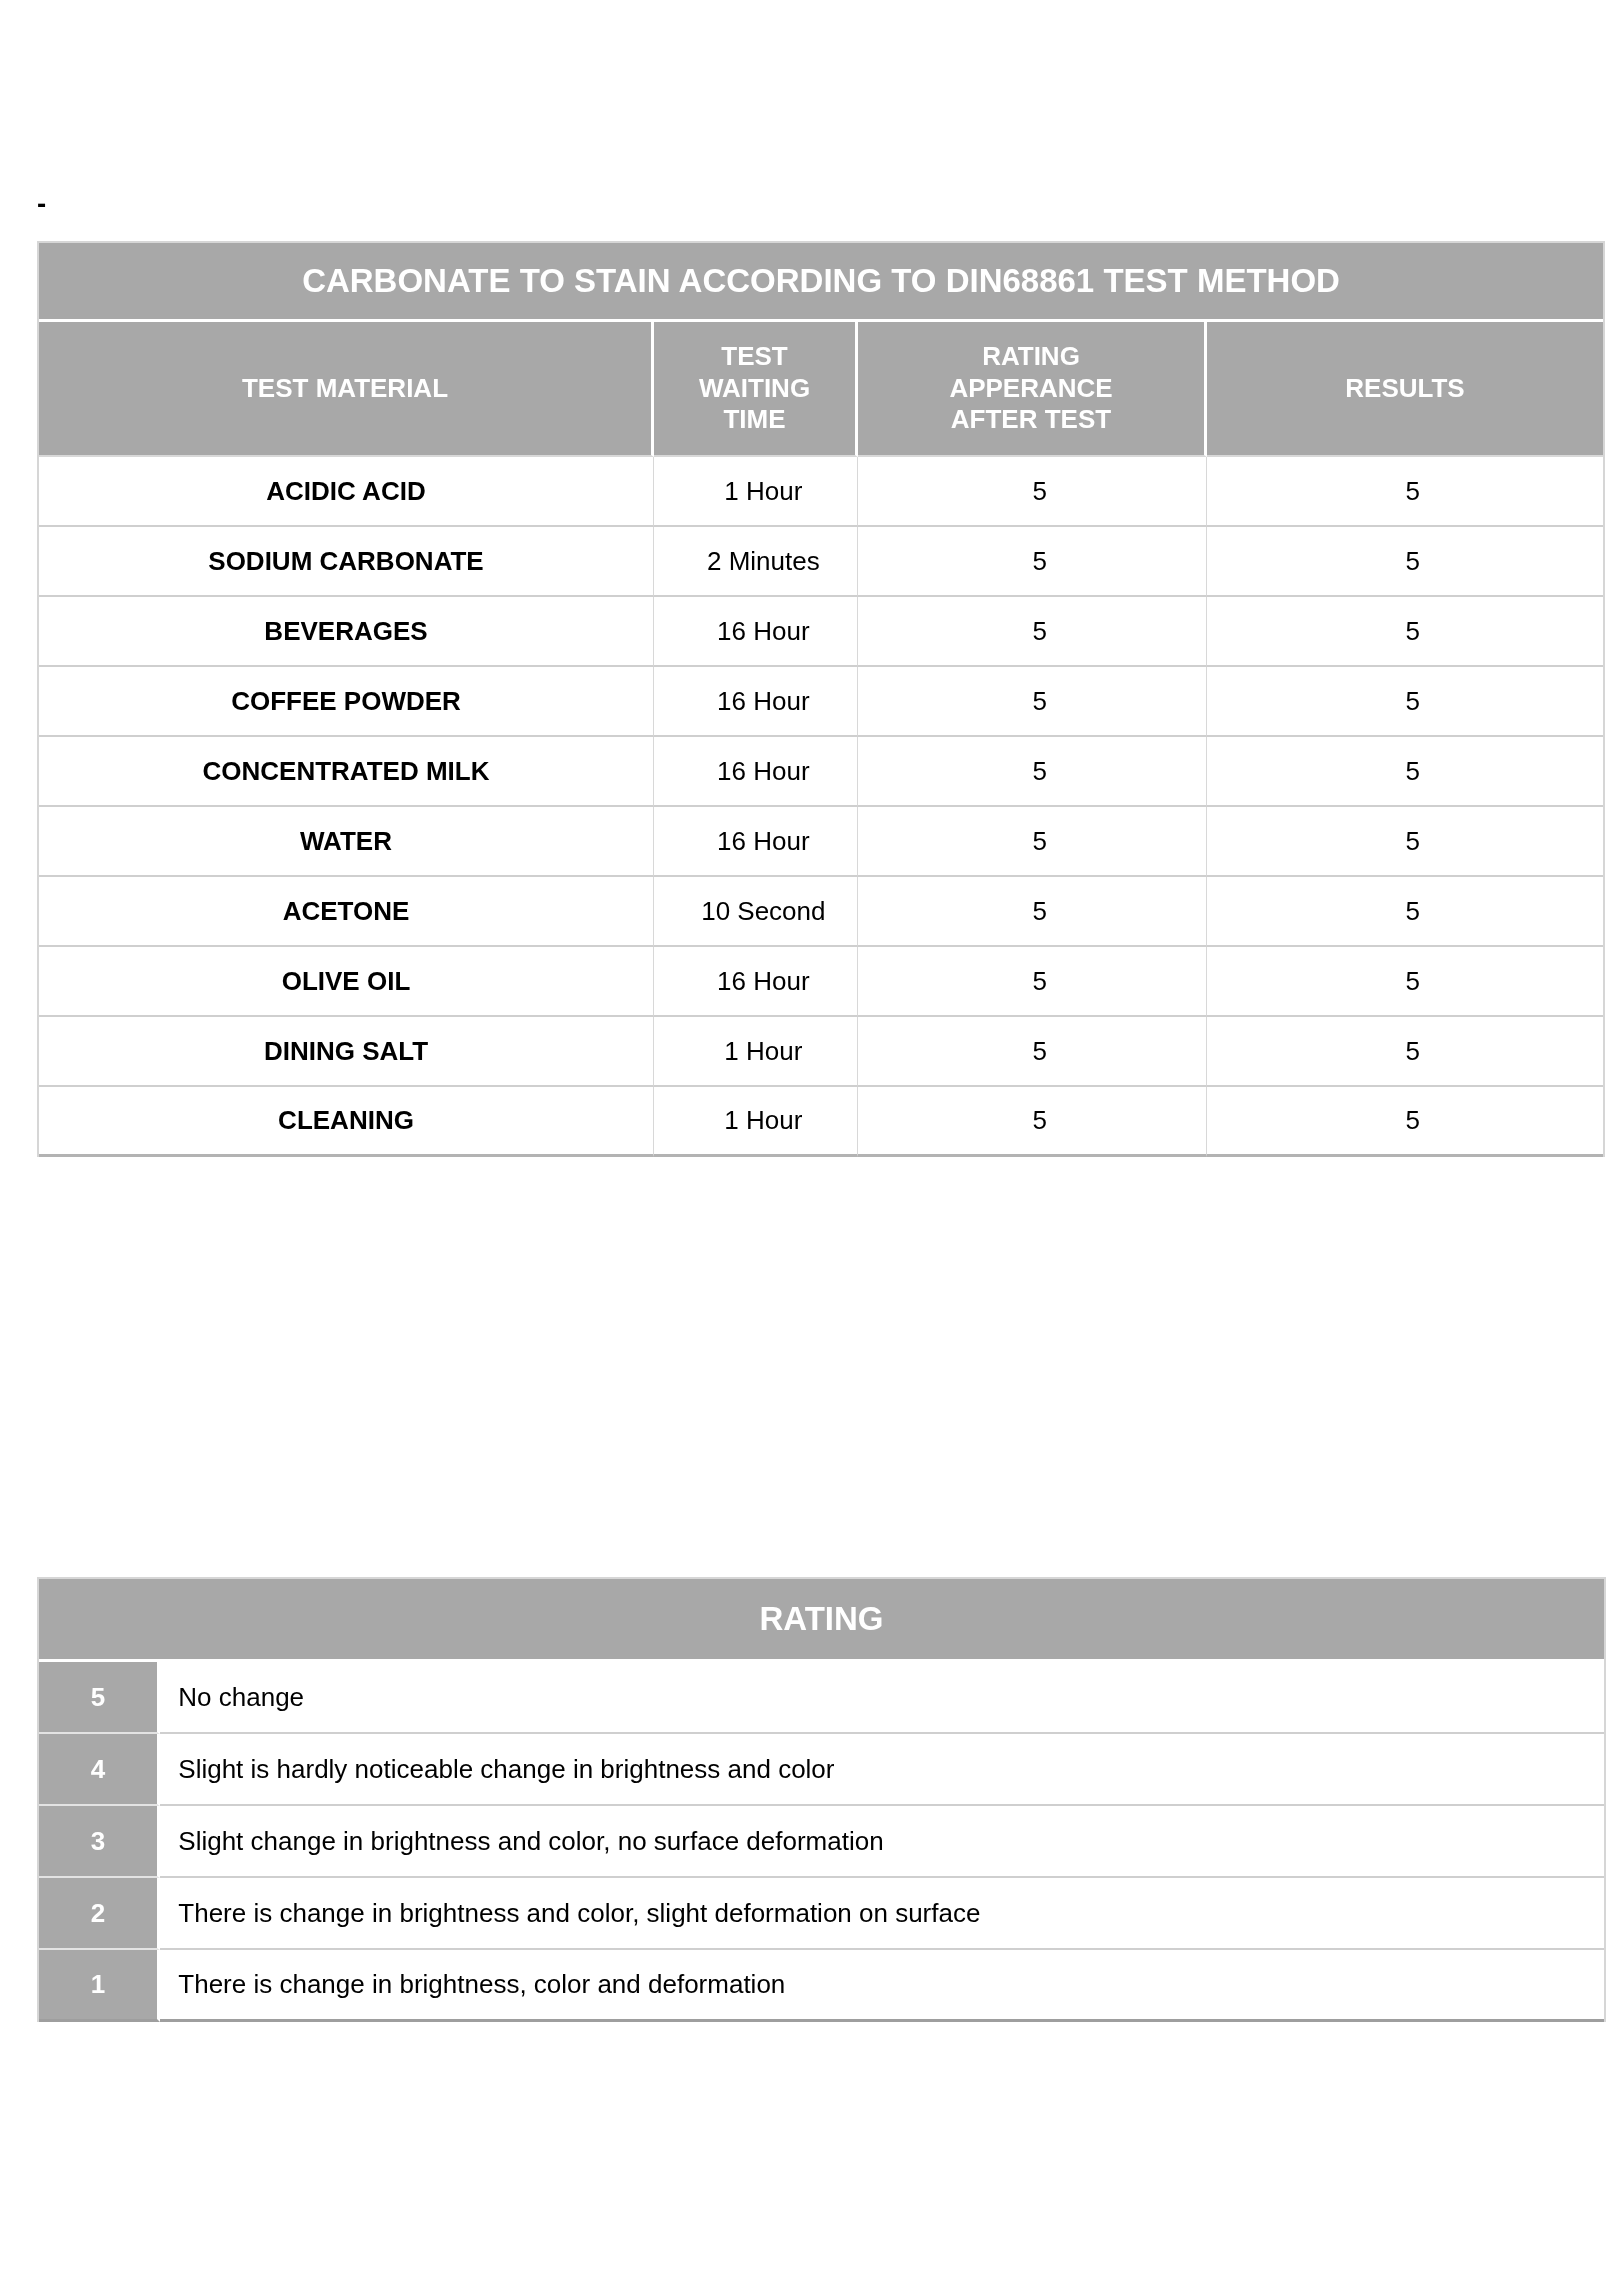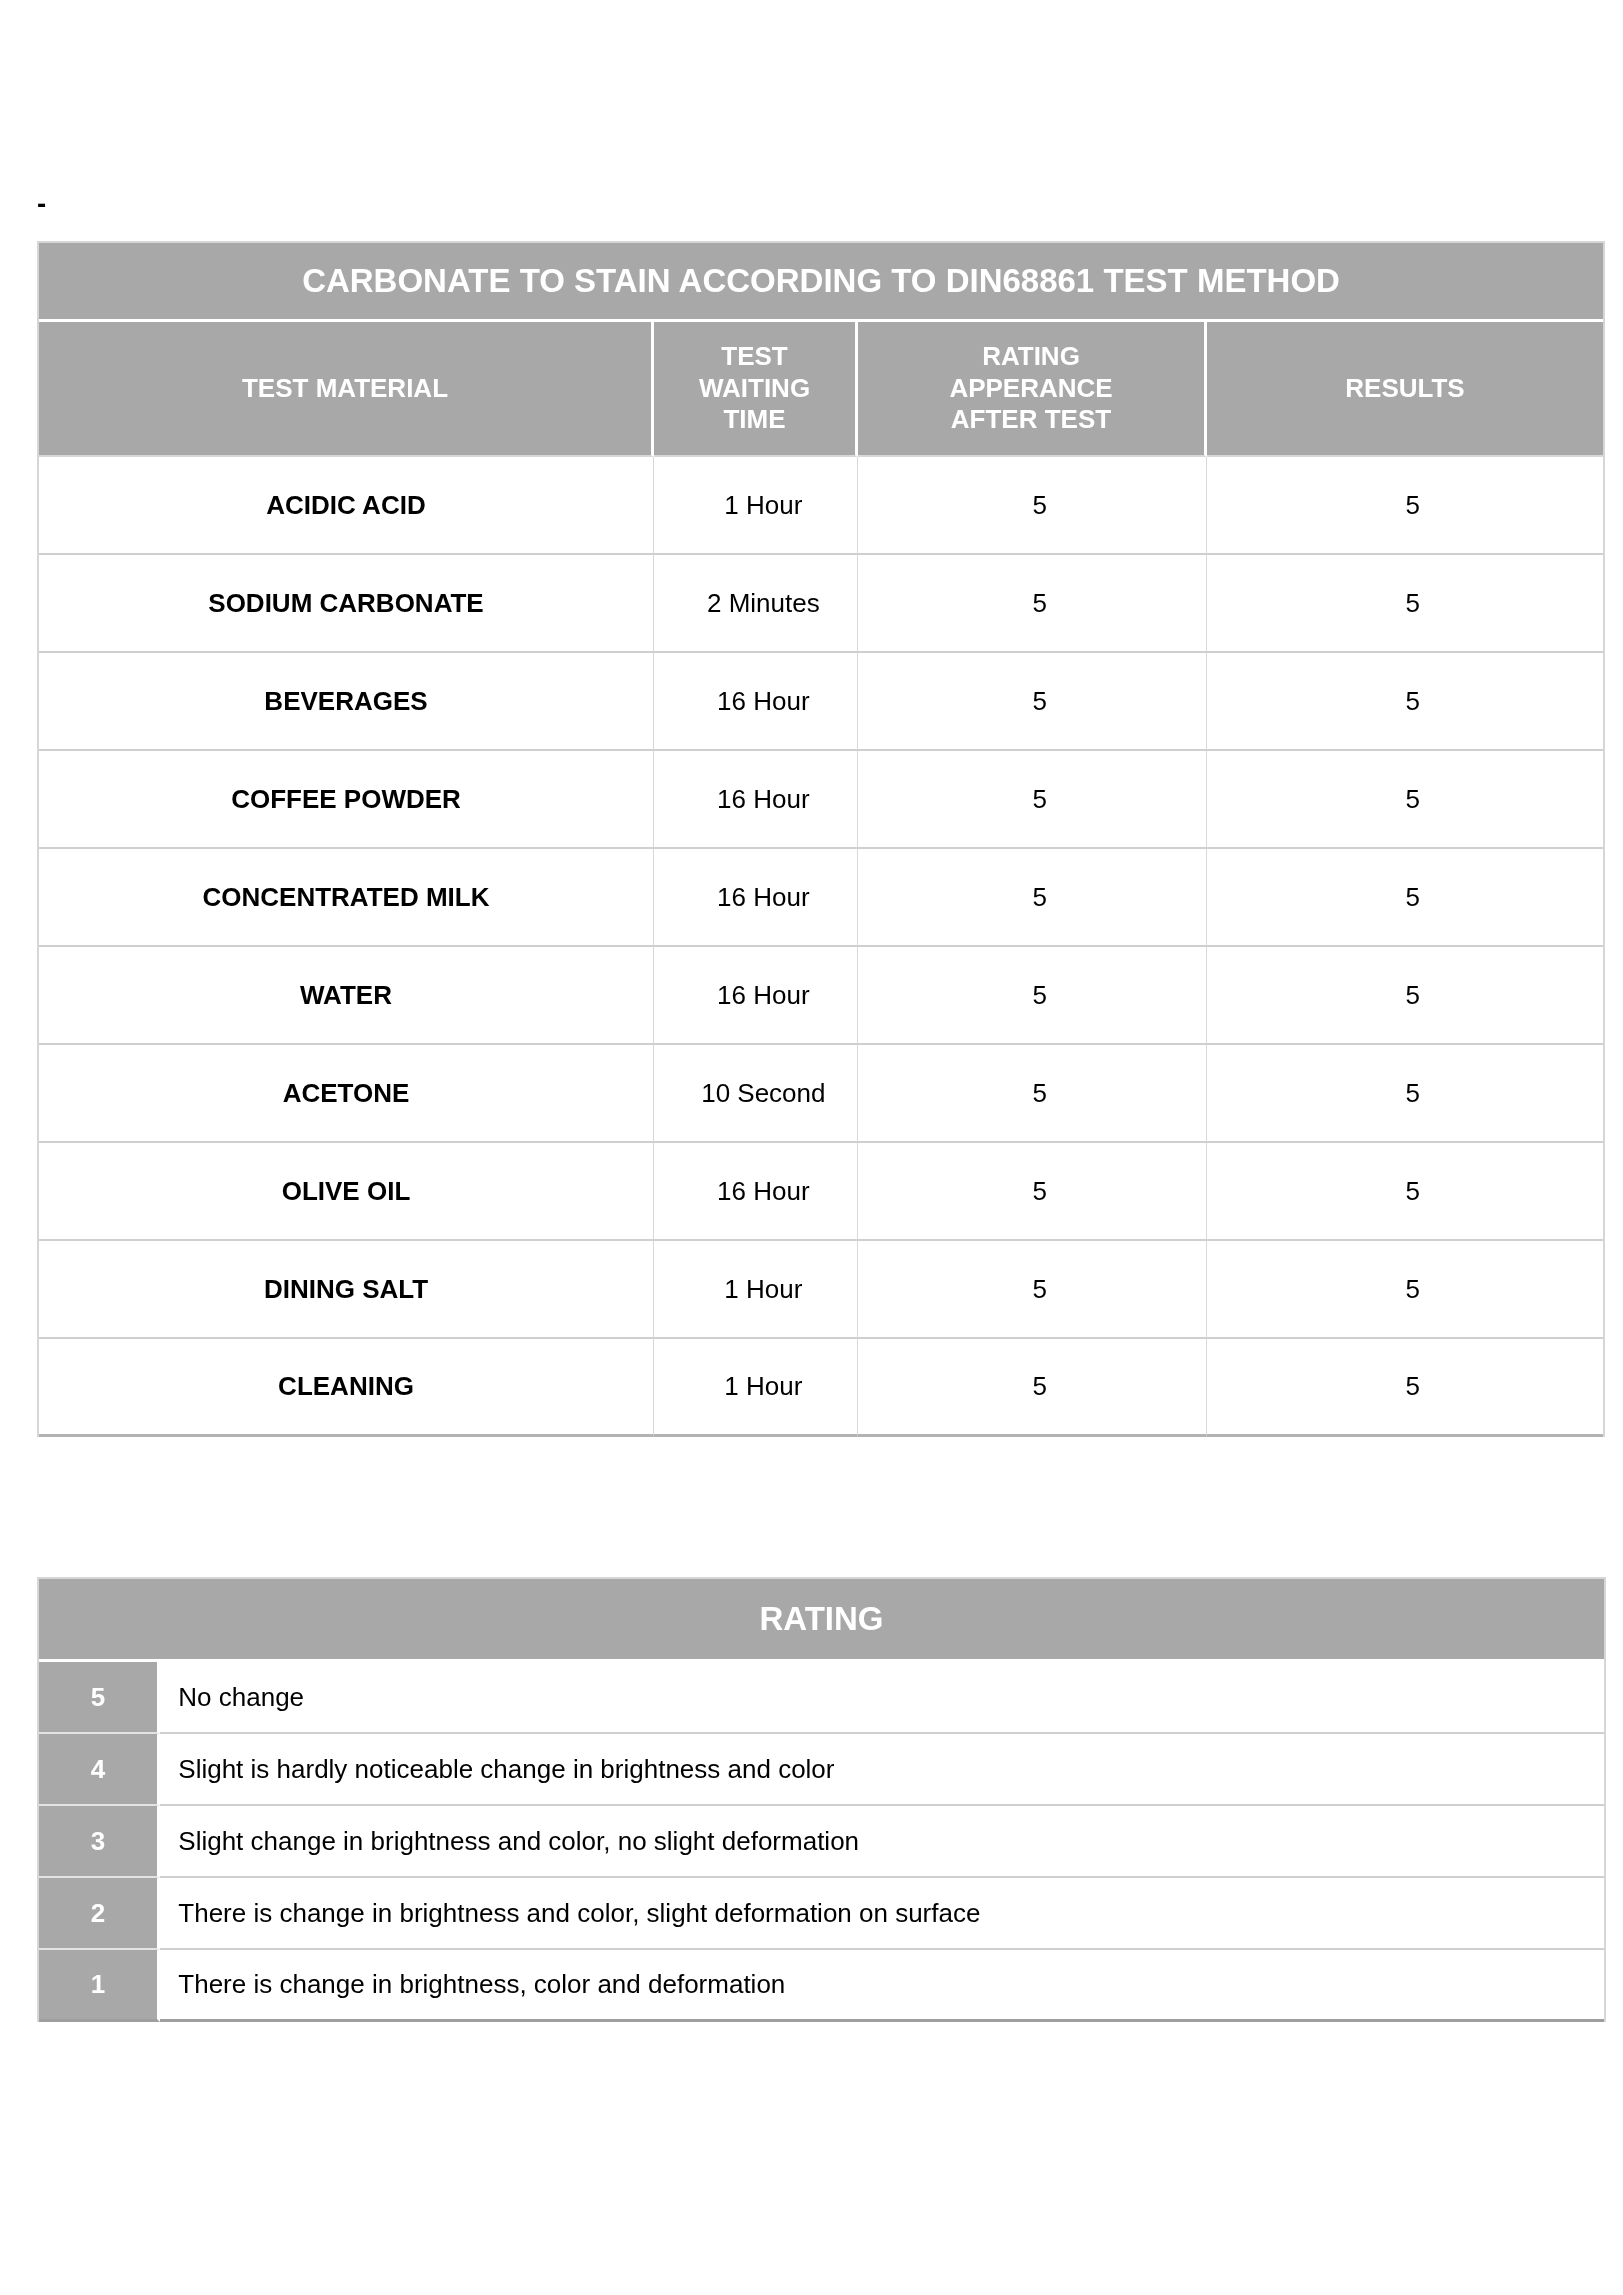--- a/index.html
+++ b/index.html
@@ -49,21 +49,21 @@
     line-height: 1.22;
     text-align: center;
     vertical-align: middle;
     white-space: pre-line;
     border-right: 3.3px solid #ffffff;
     border-bottom: 2px solid #d8d8d8;
   }
   th.col-head:last-child { border-right: none; margin-top: 12px; }
 
   tr.data-row td {
-    height: 98px;
+    height: 70px;
     font-size: 26px;
     vertical-align: middle;
     background: #ffffff;
     border-bottom: 2.6px solid #cfcfcf;
     border-right: 1.3px solid #d8d8d8;
   }
   tr.data-row td:last-child { border-right: none; }
   tr.data-row:last-child td { border-bottom: 3.3px solid #b3b3b3; }
 
   td.material { font-weight: bold; text-align: center; }
@@ -194,21 +194,21 @@
       <tr class="rating-row">
         <td class="score">5</td>
         <td class="desc">No change</td>
       </tr>
       <tr class="rating-row">
         <td class="score">4</td>
         <td class="desc">Slight is hardly noticeable change in brightness and color</td>
       </tr>
       <tr class="rating-row">
         <td class="score">3</td>
-        <td class="desc">Slight change in brightness and color, no slight deformation</td>
+        <td class="desc">Slight change in brightness and color, no surface deformation</td>
       </tr>
       <tr class="rating-row">
         <td class="score">2</td>
         <td class="desc">There is change in brightness and color, slight deformation on surface</td>
       </tr>
       <tr class="rating-row">
         <td class="score">1</td>
         <td class="desc">There is change in brightness, color and deformation</td>
       </tr>
     </tbody>

